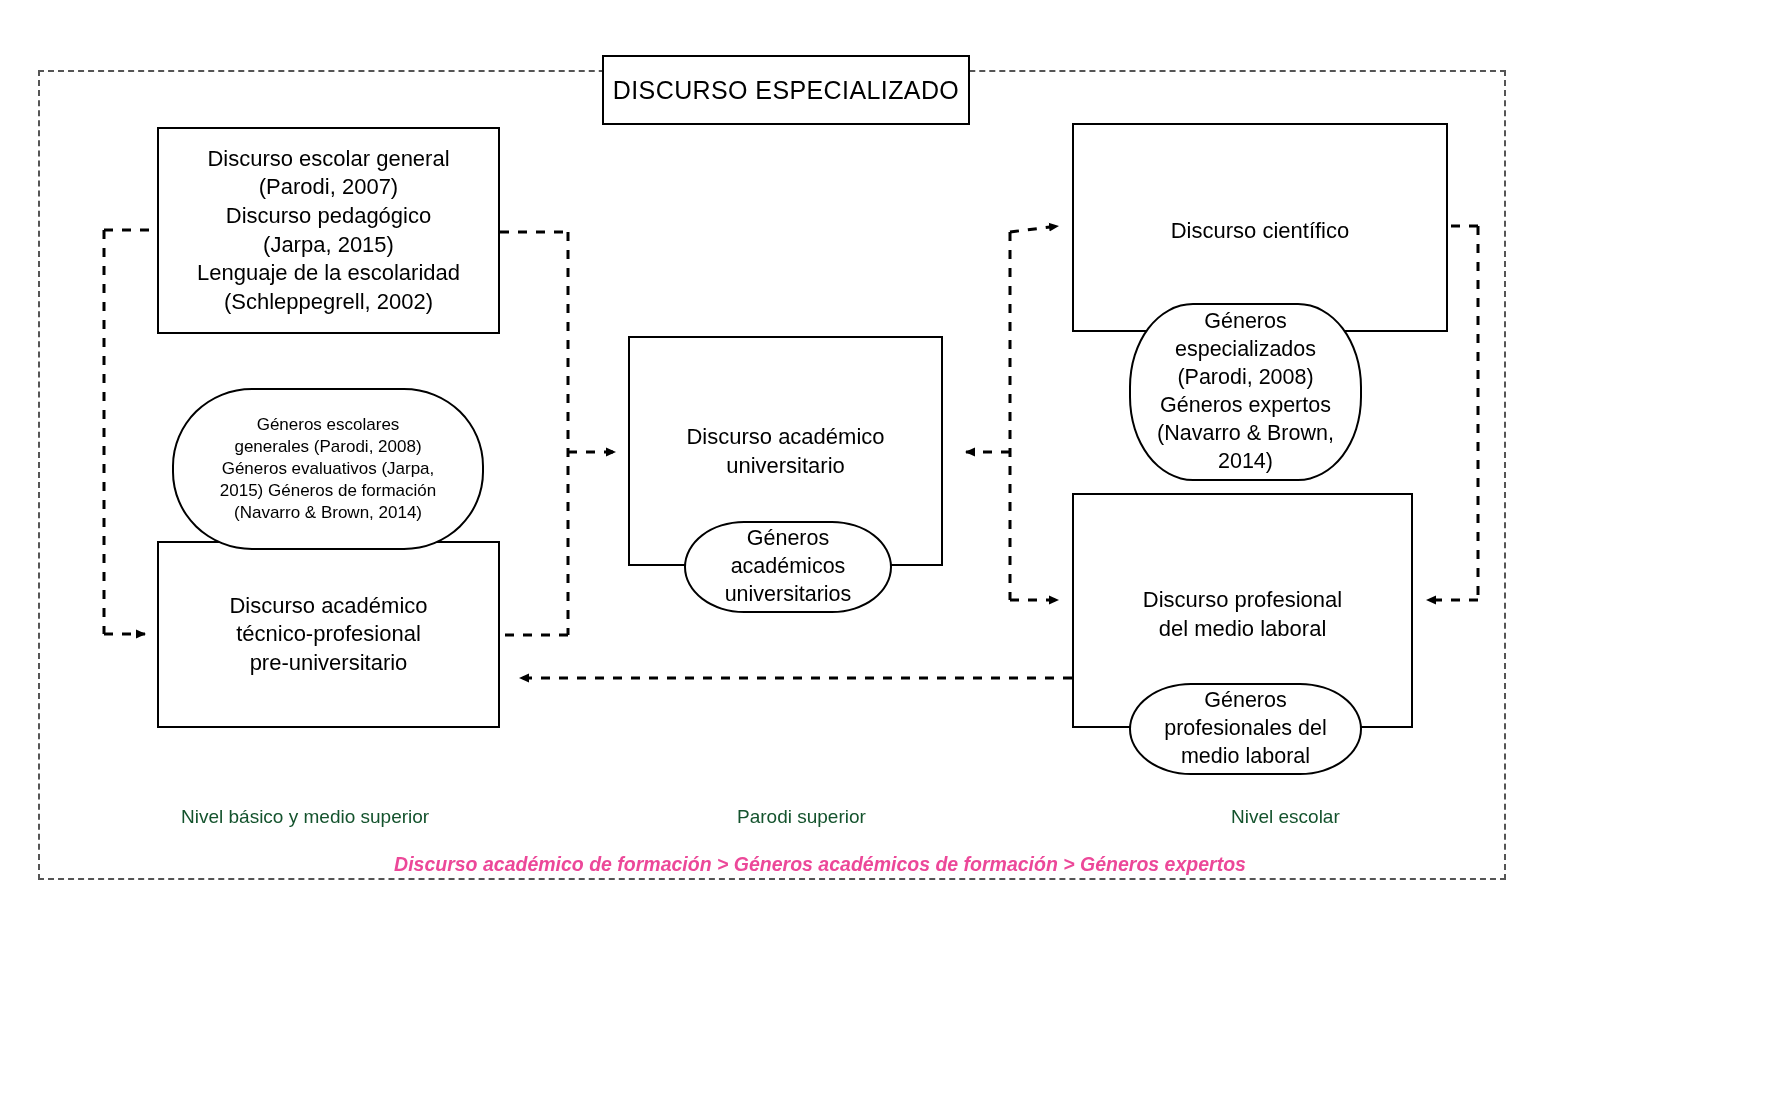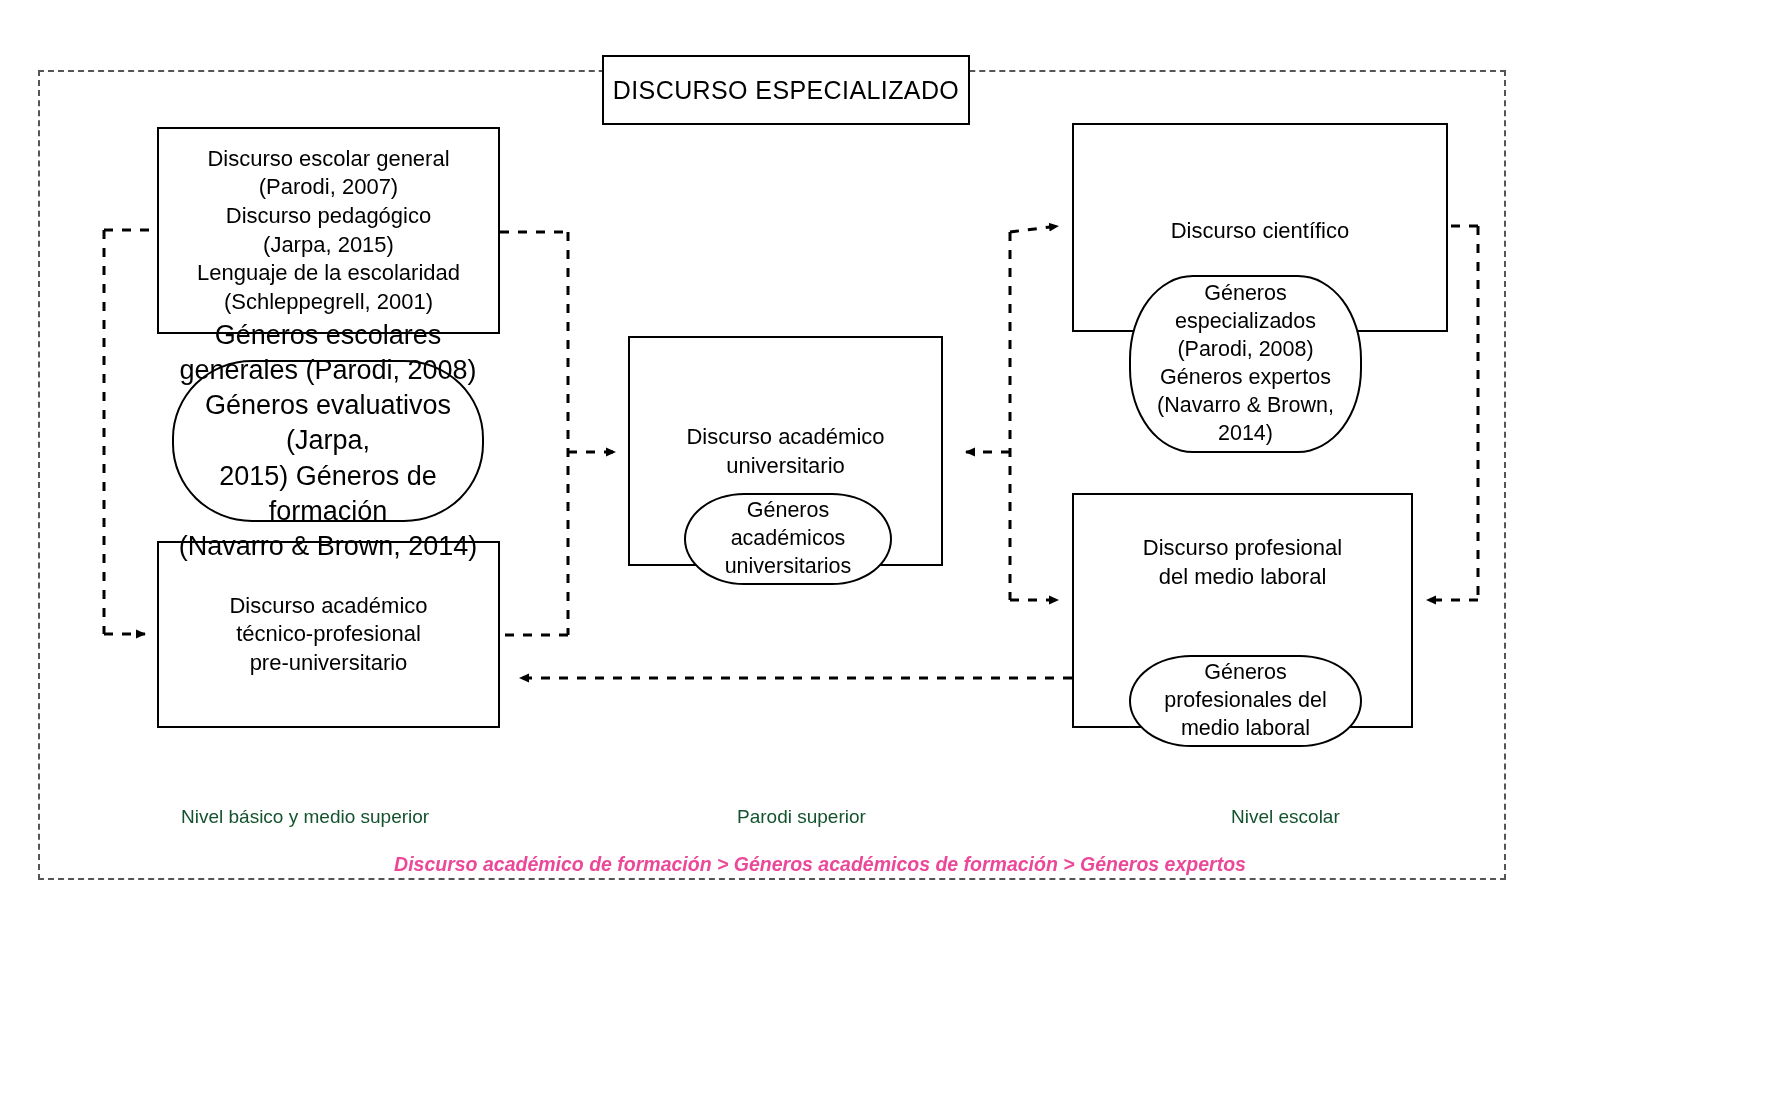--- a/index.html
+++ b/index.html
@@ -40,20 +40,21 @@
     border: 2.5px solid #000000;
     background: #ffffff;
     border-radius: 70px;
     display: flex;
     align-items: center;
     justify-content: center;
     text-align: center;
     line-height: 1.30;
     white-space: pre-line;
     z-index: 5;
+    margin-top: 28px;
   }
   
   #outer-dashed {
     position: absolute;
     left: 38px;
     top: 70px;
     width: 1468px;
     height: 810px;
     box-sizing: border-box;
     border: 2px dashed #555555;
@@ -70,21 +71,21 @@
   }
   
   #box-escolar {
     left: 157px; top: 127px;
     width: 343px; height: 207px;
     font-size: 22px;
   }
   #oval-generos-escolares {
     left: 172px; top: 360px;
     width: 312px; height: 162px;
-    font-size: 27px;
+    font-size: 17px;
     border-radius: 80px/78px;
   }
   #box-tecnico {
     left: 157px; top: 541px;
     width: 343px; height: 187px;
     font-size: 22px;
   }
   
   #box-academico {
     left: 628px; top: 336px;
@@ -111,21 +112,21 @@
     left: 1129px; top: 275px;
     width: 233px; height: 178px;
     font-size: 21.5px;
     border-radius: 64px/84px;
   }
   #box-profesional {
     left: 1072px; top: 493px;
     width: 341px; height: 235px;
     font-size: 22px;
     align-items: flex-start;
-    padding-top: 39px;
+    padding-top: 91px;
   }
   #oval-generos-profesionales {
     left: 1129px; top: 655px;
     width: 233px; height: 92px;
     font-size: 21.5px;
     border-radius: 62px/46px;
   }
   
   .level-label {
     position: absolute;
@@ -201,21 +202,21 @@
 
   <div class="rect" id="title-box">
     <span>DISCURSO ESPECIALIZADO</span>
   </div>
 
   <div class="rect" id="box-escolar">Discurso escolar general
 (Parodi, 2007)
 Discurso pedagógico
 (Jarpa, 2015)
 Lenguaje de la escolaridad
-(Schleppegrell, 2001)</div>
+(Schleppegrell, 2002)</div>
 
   <div class="rounded" id="oval-generos-escolares">Géneros escolares
 generales (Parodi, 2008)
 Géneros evaluativos (Jarpa,
 2015) Géneros de formación
 (Navarro &amp; Brown, 2014)</div>
 
   <div class="rect" id="box-tecnico">Discurso académico
 técnico-profesional
 pre-universitario</div>

